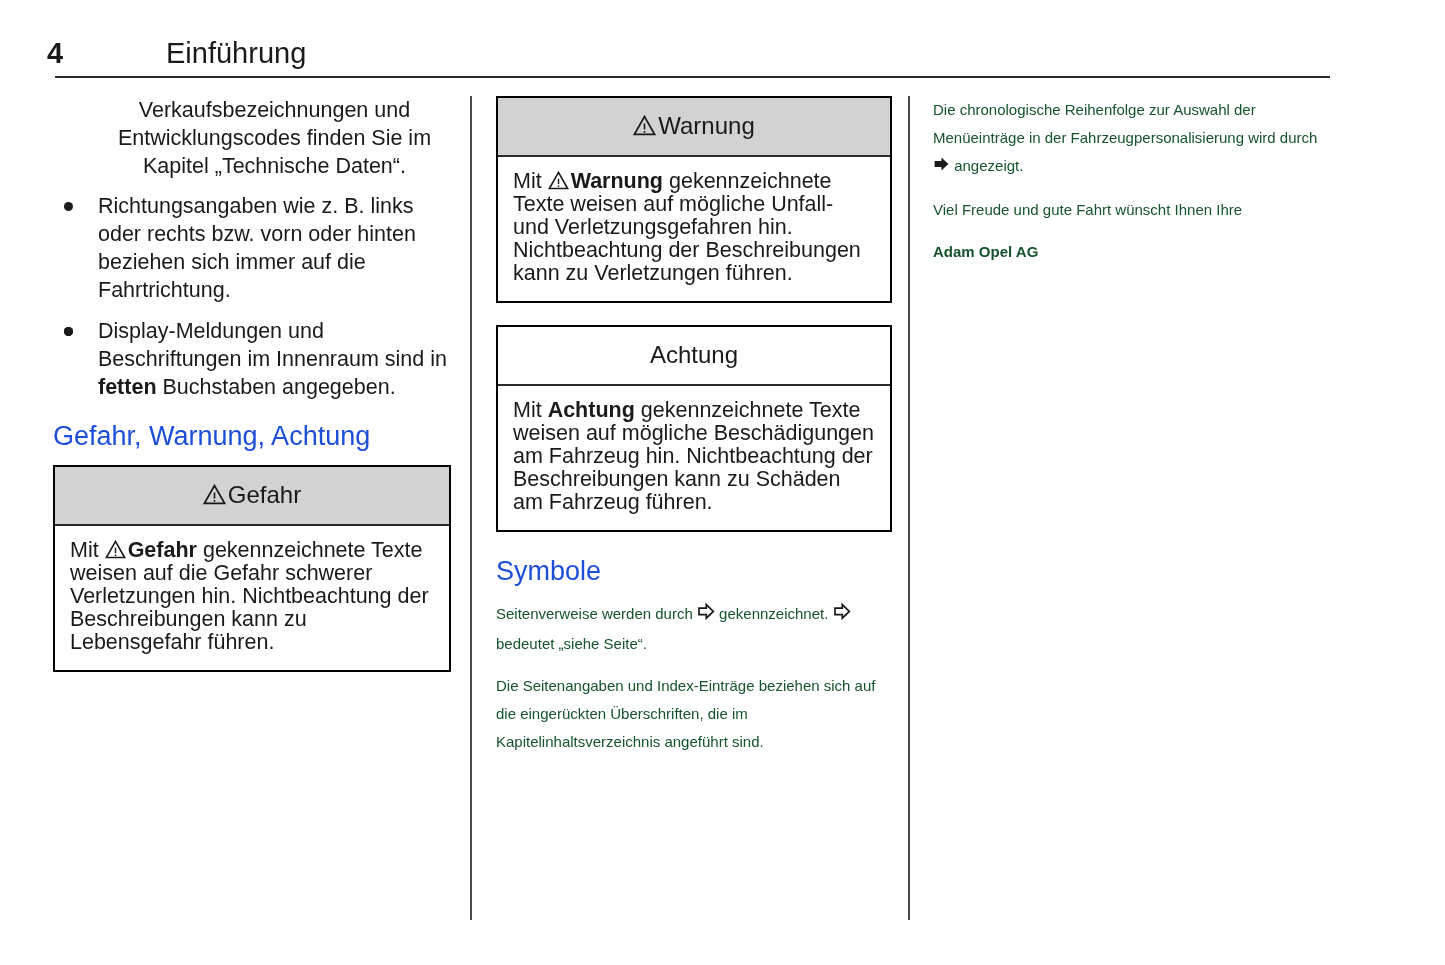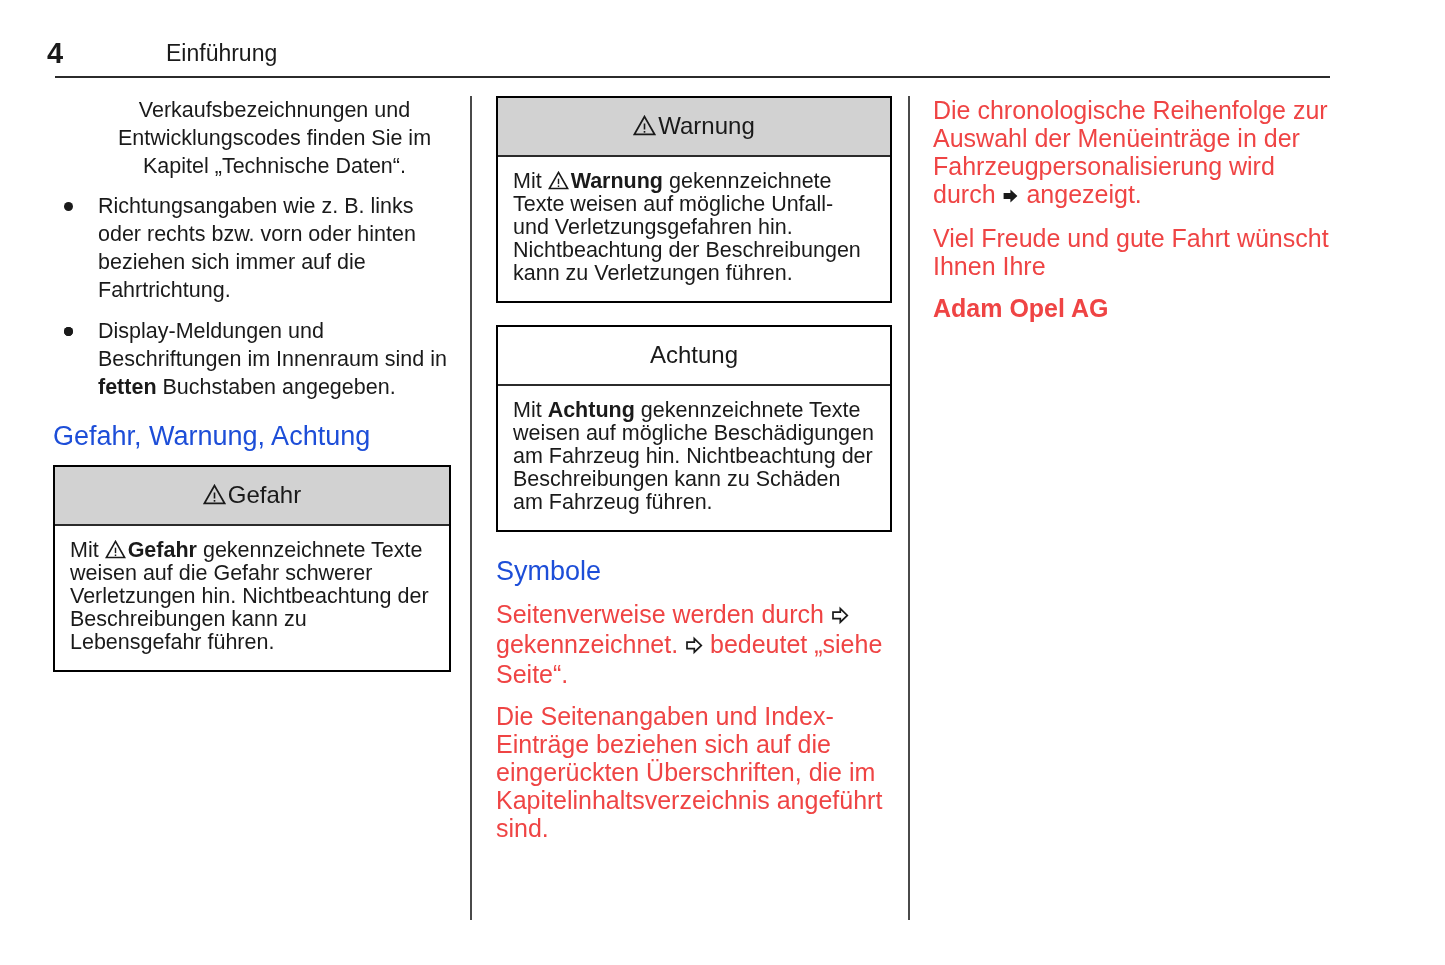--- a/index.html
+++ b/index.html
@@ -30,21 +30,21 @@
     top: 0;
     font-size: 29px;
     font-weight: bold;
     line-height: 38px;
     color: #1a1a1a;
   }
   .chapter-title {
     position: absolute;
     left: 166px;
     top: 0;
-    font-size: 23px;
+    font-size: 29px;
     font-weight: normal;
     line-height: 38px;
     color: #1a1a1a;
   }
   .header-rule {
     position: absolute;
     left: 55px;
     top: 42px;
     width: 1275px;
     height: 2px;
@@ -66,23 +66,23 @@
   .column {
     position: absolute;
     top: 96px;
   }
   .col-1 { left: 53px;  width: 398px; }
   .col-2 { left: 496px; width: 396px; }
   .col-3 { left: 933px; width: 400px; }
 
   p.body-text {
     margin: 0 0 14px 0;
-    font-size: 25px;
+    font-size: 15px;
     line-height: 28px;
-    color: #ef4444;
+    color: #14532d;
   }
 
   .intro-para {
     margin: 0 0 12px 0;
     padding-left: 45px;
     font-size: 21.5px;
     line-height: 28px;
     text-align: center;
   }
 

